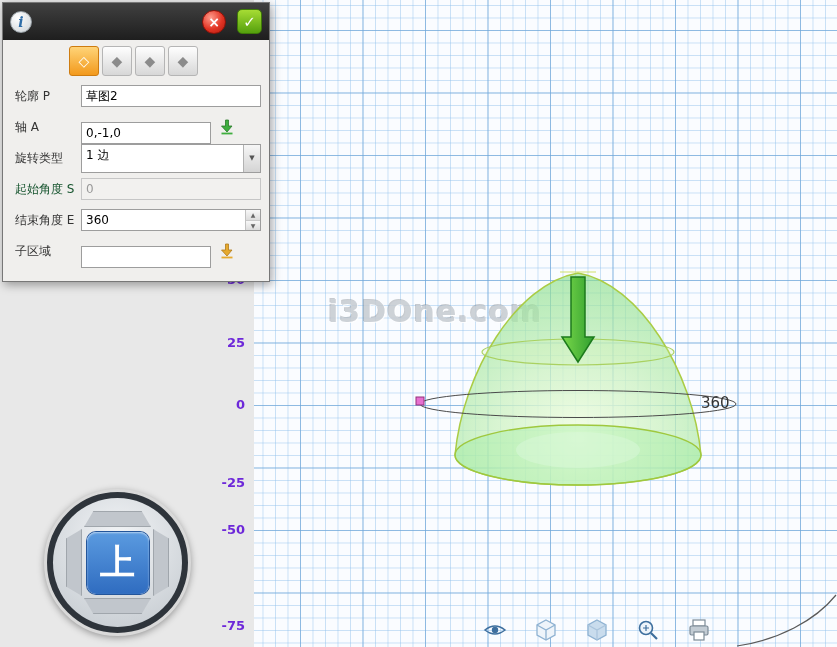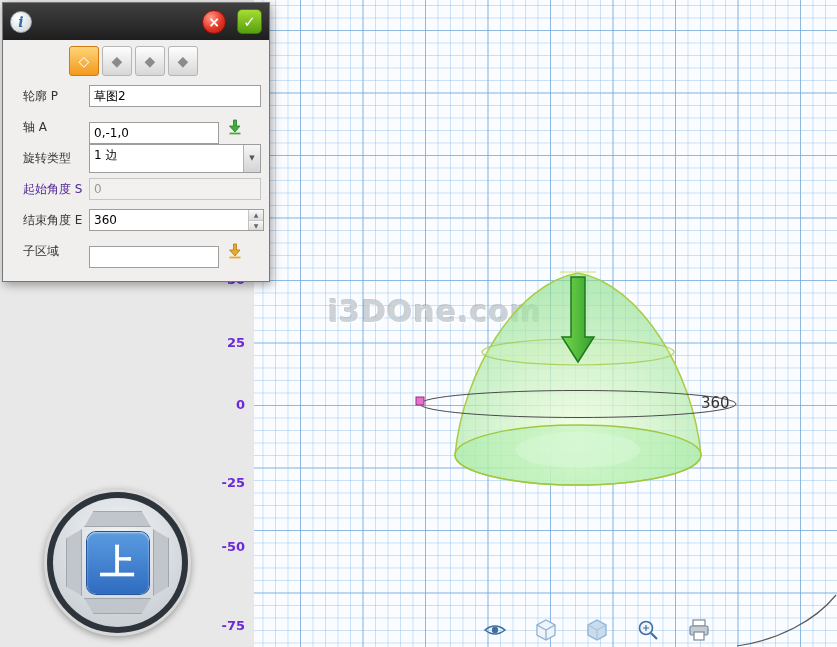--- a/index.html
+++ b/index.html
@@ -51,24 +51,24 @@
   .ok-btn { width:25px; height:25px; border-radius:5px;
     background:linear-gradient(#a6dc34,#55a00d); border:1px solid #3e7a07; color:#fff; font-size:15px; font-weight:bold;
     display:flex; align-items:center; justify-content:center; cursor:pointer; }
 
   .dlg-toolbar { display:flex; gap:3px; padding:6px 4px 7px 66px; }
   .tool-btn { width:30px; height:30px; border:1px solid #b5b5b5; border-radius:3px;
     background:linear-gradient(#fefefe,#d7d7d7); display:flex; align-items:center; justify-content:center;
     font-size:14px; color:#8b8b8b; cursor:pointer; }
   .tool-btn.active { background:linear-gradient(#ffd478,#f2991c); border-color:#ce7c10; color:#fff; }
 
-  .dlg-body { padding:2px 0 10px 12px; }
+  .dlg-body { padding:2px 0 10px 4px; }
   .dlg-row { display:flex; align-items:center; padding:0 8px; margin-bottom:9px; height:22px; }
   .dlg-label { width:66px; font-size:12px; color:#333; flex-shrink:0; }
-  .dlg-label.disabled { color:#4c1d95; }
+  .dlg-label.disabled { color:#14532d; }
 
   .text-input { height:22px; border:1px solid #9d9d9d; background:#fff; font-size:12px; padding:0 4px;
     font-family:inherit; outline:none; }
   .w-long { width:212px; }
   .w-short { width:130px;margin-top:11px; }
 
   .picker-btn { width:22px; height:22px; margin-left:5px; background:transparent; border:none;
     display:flex; align-items:center; justify-content:center; cursor:pointer; }
 
   .dropdown { width:182px; height:29px; border:1px solid #9d9d9d; background:#fff; display:flex; cursor:pointer; }
@@ -111,21 +111,21 @@
 
 <div class="stage">
 
   <div class="grid-region"></div>
 
   <div class="axis-labels">
     <span style="top:273px">50</span>
     <span style="top:336px">25</span>
     <span style="top:398px">0</span>
     <span style="top:476px">-25</span>
-    <span style="top:540px">-50</span>
+    <span style="top:523px">-50</span>
     <span style="top:619px">-75</span>
   </div>
 
   <div class="watermark">i3DOne.com</div>
 
   <svg class="scene" viewBox="0 0 837 647">
     <defs>
       <radialGradient id="domeG" cx="0.5" cy="0.78" r="0.75">
         <stop offset="0" stop-color="#f6ffe9" stop-opacity="0.95"></stop>
         <stop offset="0.45" stop-color="#cdf2c2" stop-opacity="0.75"></stop>

